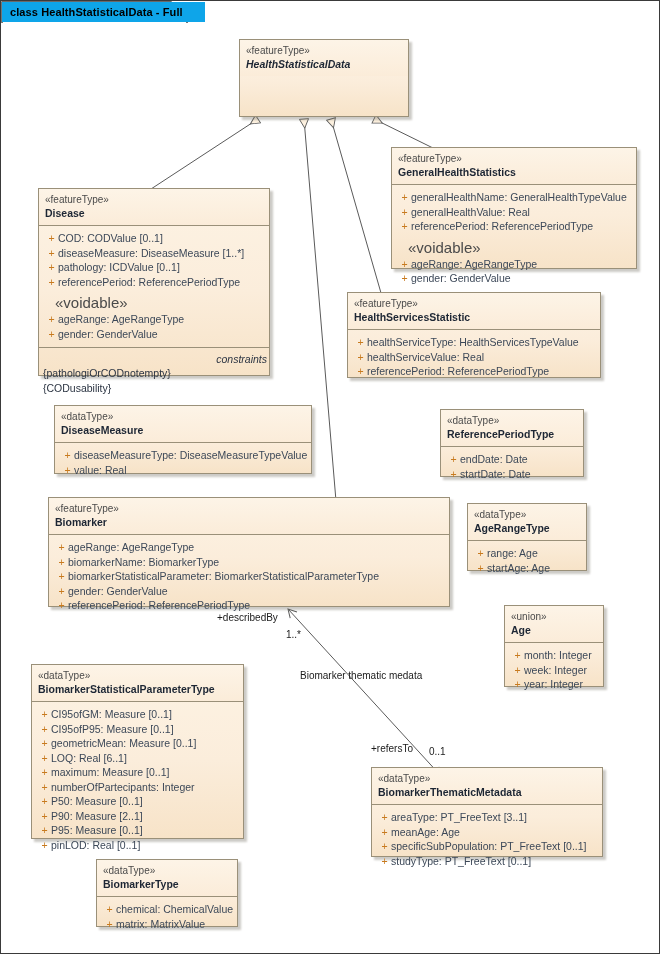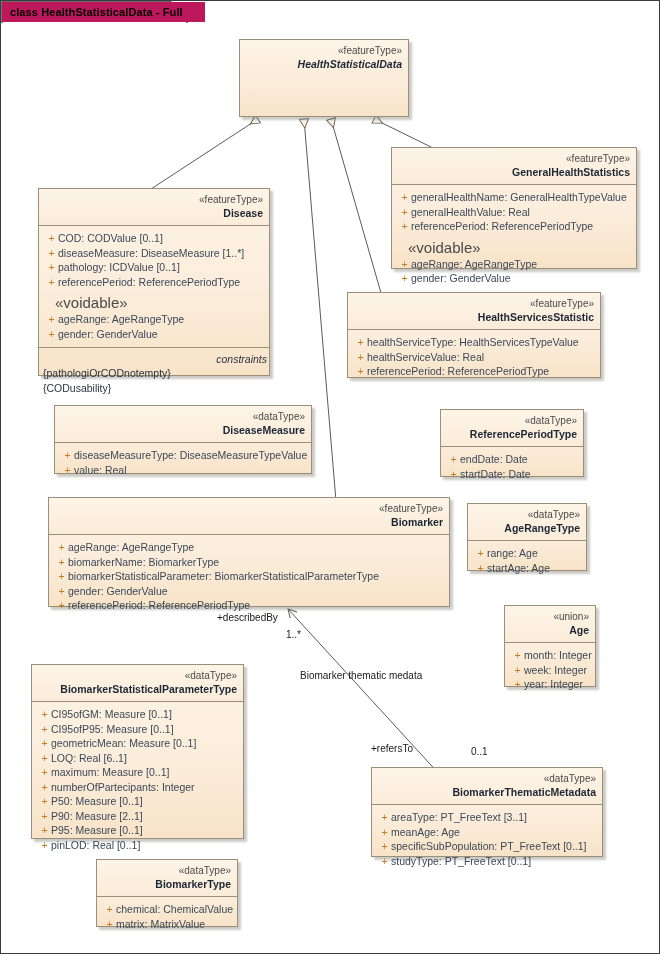--- a/index.html
+++ b/index.html
@@ -27,21 +27,21 @@
     height: 20px;
     padding: 0 22px 0 8px;
     display: flex;
     align-items: center;
     font-size: 11px;
     font-weight: bold;
     color: #000;
     letter-spacing: 0.1px;
     white-space: nowrap;
     z-index: 6;
-    background: #be185d;
+    background: #0ea5e9;
   }
   #title-tab-border {
     position: absolute;
     left: 0px;
     top: 0px;
     z-index: 5;
   }
 
   
   #links {
@@ -60,21 +60,21 @@
     z-index: 3;
     border: 1px solid #9a9079;
     box-sizing: border-box;
     background: linear-gradient(to bottom, #fdf3e4 0%, #fbeddb 55%, #f7e3c8 100%);
     box-shadow: 3px 3px 2px rgba(120,115,105,0.38);
     font-size: 10.5px;
     color: #3c4858;
   }
   .uml .hdr {
     padding: 5px 6px 5px 6px;
-    text-align: right;
+    text-align: left;
     line-height: 1.28;
     border-bottom: 1px solid #9a9079;
     background: linear-gradient(to bottom, #fdf4e7 0%, #fbecd9 100%);
   }
   .uml .hdr.noline { border-bottom: none; }
   .stereo {
     display: block;
     font-size: 10px;
     color: #4a4a4a;
     white-space: nowrap;
@@ -352,21 +352,21 @@
         <span class="vis">+</span>
         <span class="attr-text">range: Age</span>
       </div>
       <div class="attr">
         <span class="vis">+</span>
         <span class="attr-text">startAge: Age</span>
       </div>
     </div>
   </div>
 
-  <div class="uml" style="left:503px; top:604px; width:92px; height:82px;">
+  <div class="uml" style="left:503px; top:604px; width:100px; height:82px;">
     <div class="hdr">
       <span class="stereo">«union»</span>
       <span class="cname">Age</span>
     </div>
     <div class="compartment">
       <div class="attr">
         <span class="vis">+</span>
         <span class="attr-text">month: Integer</span>
       </div>
       <div class="attr">
@@ -468,15 +468,15 @@
         <span class="vis">+</span>
         <span class="attr-text">matrix: MatrixValue</span>
       </div>
     </div>
   </div>
 
   <div class="elabel" style="left:216px; top:611px;">+describedBy</div>
   <div class="elabel" style="left:285px; top:628px;">1..*</div>
   <div class="elabel" style="left:299px; top:669px;">Biomarker thematic medata</div>
   <div class="elabel" style="left:370px; top:742px;">+refersTo</div>
-  <div class="elabel" style="left:470px; top:745px;">0..1</div>
+  <div class="elabel" style="left:428px; top:745px;">0..1</div>
 
 </div>
 
 </body></html>

